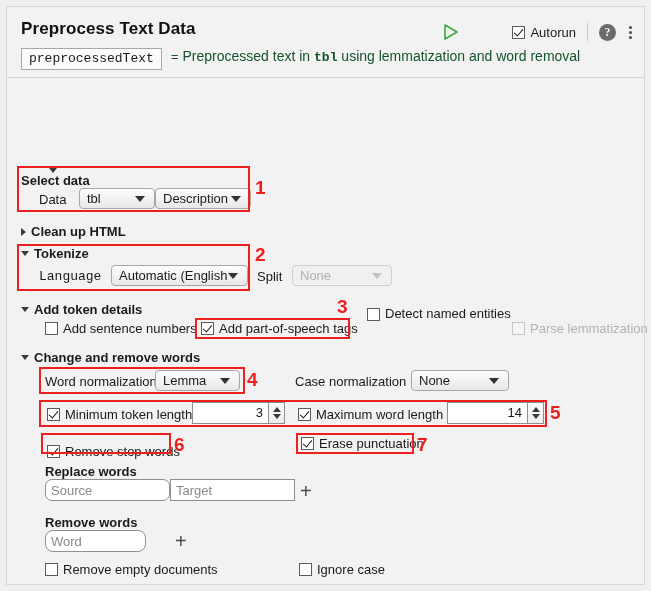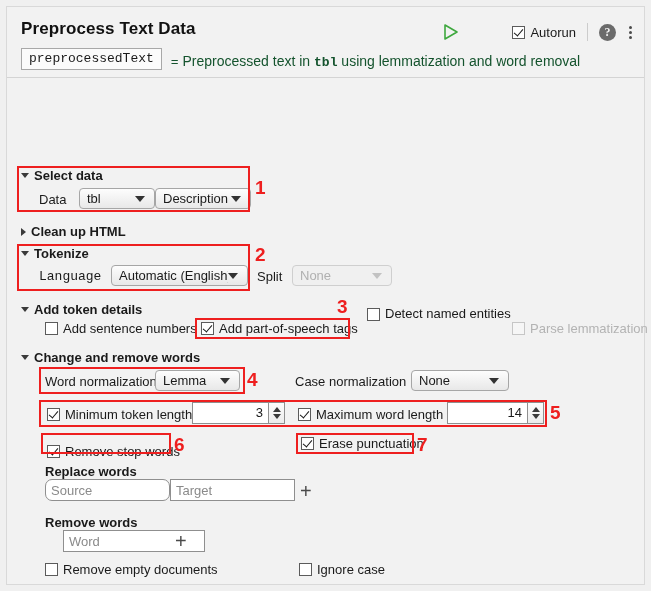--- a/index.html
+++ b/index.html
@@ -85,21 +85,21 @@
   }
   .kebab i {
     display: block; width: 3px; height: 3px;
     border-radius: 50%;
     background: #4a4a4a;
   }
   .subline {
     position: absolute;
     left: 14px; top: 41px;
     display: flex;
-    align-items: flex-end;
+    align-items: flex-start;
   }
   .varbox {
     border: 1px solid #a8a8a8;
     background: #fbfbfb;
     padding: 2px 7px 3px 7px;
     font-family: "Liberation Mono", monospace;
     font-size: 13px;
     color: #1a1a1a;
   }
   .subtext {
@@ -334,21 +334,21 @@
       <span class="varbox">preprocessedText</span>
       <span class="subtext">
         <span class="eq">=</span>
         <span>Preprocessed text in </span><code>tbl</code><span> using lemmatization and word removal</span>
       </span>
     </div>
   </div>
 
   <div class="body">
 
-    <div class="sec-head" style="left:14px; top:90px;">
+    <div class="sec-head" style="left:14px; top:90px;flex-direction:column;">
       <span class="tri tri-down"></span>
       <span>Select data</span>
     </div>
     <div class="lbl" style="left:32px; top:114px;">Data</div>
     <div class="dd" style="left:72px; top:110px; width:76px;">
       <span class="dd-text">tbl</span>
       <span class="dd-arrow"></span>
     </div>
     <div class="dd" style="left:148px; top:110px; width:96px;">
       <span class="dd-text">Description</span>
@@ -459,21 +459,21 @@
     </div>
     <div class="rbox" style="left:289px; top:355px; width:118px; height:21px;"></div>
     <div class="rnum" style="left:410px; top:357px;">7</div>
 
     <div class="lbl lbl-bold" style="left:38px; top:386px;">Replace words</div>
     <input class="tin" style="left: 38px; top: 401px; width: 125px; border-radius: 7px;" placeholder="Source">
     <input class="tin" style="left: 163px; top: 401px; width: 125px;" placeholder="Target">
     <div class="plus" style="left:293px; top:403px;">+</div>
 
     <div class="lbl lbl-bold" style="left:38px; top:437px;">Remove words</div>
-    <input class="tin" style="left: 56px; top: 452px; width: 142px;" placeholder="Word">
+    <input class="tin" style="left: 38px; top: 452px; width: 101px; border-radius: 8px;" placeholder="Word">
     <div class="plus" style="left:168px; top:453px;">+</div>
 
     <div class="cb" style="left:38px; top:484px;">
       <span class="box"></span>
       <span>Remove empty documents</span>
     </div>
     <div class="cb" style="left:292px; top:484px;">
       <span class="box"></span>
       <span>Ignore case</span>
     </div>

